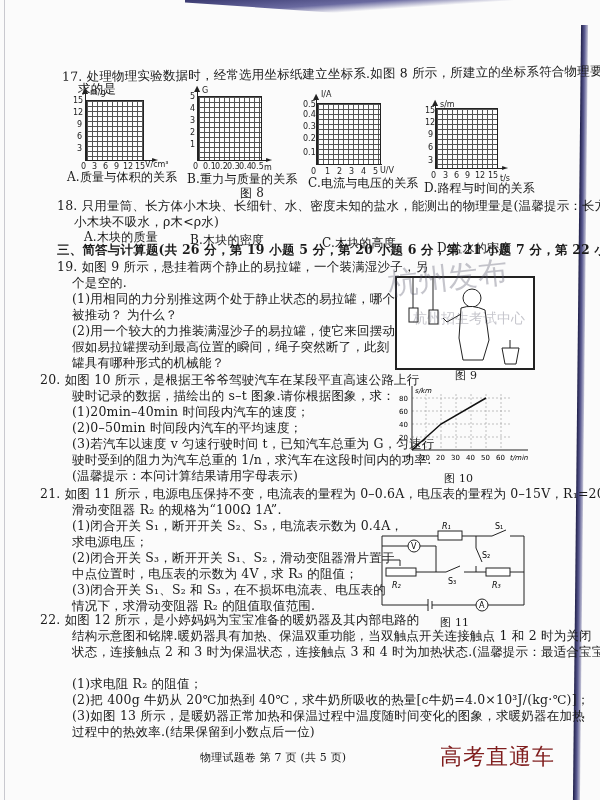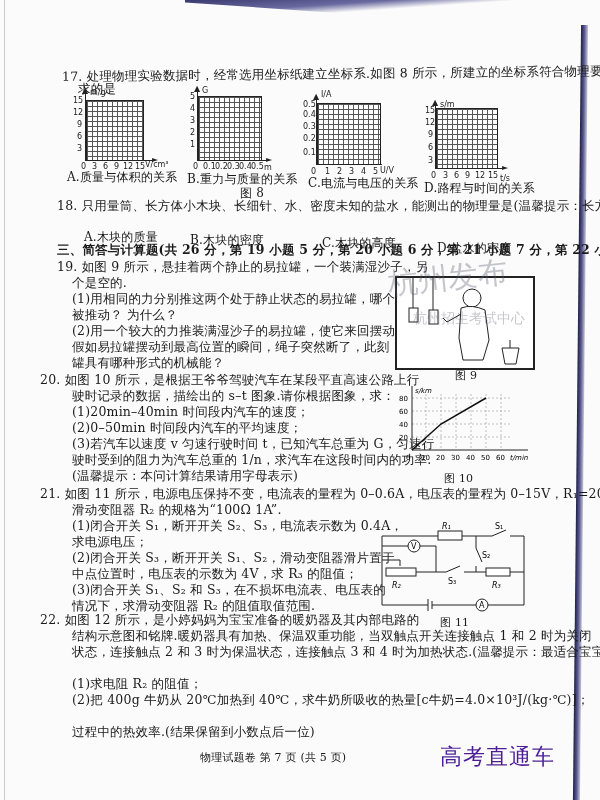--- a/index.html
+++ b/index.html
@@ -12,21 +12,21 @@
   .sm{font-size:11px;}
   .cap{font-size:12px;}
   .grid{position:absolute;border:1px solid #222;
     background-image:linear-gradient(#555 0.6px,transparent 0.6px),linear-gradient(90deg,#555 0.6px,transparent 0.6px);
     background-size:5px 5px;background-color:#fff;}
   .axis-y{position:absolute;width:1px;background:#222;}
   .axis-x{position:absolute;height:1px;background:#222;}
   .lbl{position:absolute;font-size:8px;font-family:"DejaVu Sans","Liberation Sans",sans-serif;white-space:nowrap;color:#222;}
   .fig9{position:absolute;left:395px;top:276px;width:136px;height:90px;border:2px solid #222;background:#fff;}
   .watermark{position:absolute;color:rgba(90,90,110,0.35);font-family:"DejaVu Sans","Liberation Sans",sans-serif;white-space:nowrap;}
-  .logo{position:absolute;left:440px;top:742px;font-size:22px;color:#4c1d95;font-family:"DejaVu Sans","Liberation Sans",sans-serif;letter-spacing:1px;}
+  .logo{position:absolute;left:440px;top:742px;font-size:22px;color:#7f1d1d;font-family:"DejaVu Sans","Liberation Sans",sans-serif;letter-spacing:1px;}
   svg text{font-family:"DejaVu Sans","Liberation Sans",sans-serif;}
 </style>
 </head>
 <body>
 
 <div class="page">
   <div class="left-edge"></div>
   <div class="binding-top"></div>
   <div class="binding-right"></div>
 
@@ -116,20 +116,21 @@
     <div class="lbl" style="left:443px;top:171px;">3</div>
     <div class="lbl" style="left:454px;top:171px;">6</div>
     <div class="lbl" style="left:465px;top:171px;">9</div>
     <div class="lbl" style="left:475px;top:171px;">12</div>
     <div class="lbl" style="left:488px;top:171px;">15</div>
     <div class="lbl" style="left:500px;top:174px;">t/s</div>
     <div class="t cap" style="left:424px;top:181px;">D.路程与时间的关系</div>
   </div>
 
   <div class="t" style="left:57px;top:198px;">18. 只用量筒、长方体小木块、长细针、水、密度未知的盐水，能测出的物理量是(温馨提示：长方体</div>
+  <div class="t" style="left:74px;top:214px;">小木块不吸水，ρ木&lt;ρ水)</div>
   <div class="t cap" style="left:84px;top:230px;">A.木块的质量</div>
   <div class="t cap" style="left:190px;top:233px;">B.木块的密度</div>
   <div class="t cap" style="left:322px;top:236px;">C.木块的高度</div>
   <div class="t cap" style="left:437px;top:241px;">D.盐水的密度</div>
 
   <div class="t" style="left:57px;top:242px;font-weight:bold;">三、简答与计算题(共 26 分，第 19 小题 5 分，第 20 小题 6 分，第 21 小题 7 分，第 22 小题 8 分)</div>
 
   <div class="t" style="left:57px;top:259px;">19. 如图 9 所示，悬挂着两个静止的易拉罐，一个装满湿沙子，另</div>
   <div class="t" style="left:72px;top:275px;">个是空的.</div>
   <div class="t" style="left:72px;top:291px;">(1)用相同的力分别推这两个处于静止状态的易拉罐，哪个更难</div>
@@ -249,17 +250,18 @@
       <text x="114" y="68" font-size="8" font-style="italic">R₃</text>
     </svg>
   </div>
   <div class="t sm" style="left:440px;top:615px;">图 11</div>
 
   <div class="t" style="left:40px;top:612px;">22. 如图 12 所示，是小婷妈妈为宝宝准备的暖奶器及其内部电路的</div>
   <div class="t" style="left:72px;top:628px;">结构示意图和铭牌.暖奶器具有加热、保温双重功能，当双触点开关连接触点 1 和 2 时为关闭</div>
   <div class="t" style="left:72px;top:644px;">状态，连接触点 2 和 3 时为保温状态，连接触点 3 和 4 时为加热状态.(温馨提示：最适合宝宝</div>
   <div class="t" style="left:72px;top:676px;">(1)求电阻 R₂ 的阻值；</div>
   <div class="t" style="left:72px;top:692px;">(2)把 400g 牛奶从 20℃加热到 40℃，求牛奶所吸收的热量[c牛奶=4.0×10³J/(kg·℃)]；</div>
+  <div class="t" style="left:72px;top:708px;">(3)如图 13 所示，是暖奶器正常加热和保温过程中温度随时间变化的图象，求暖奶器在加热</div>
   <div class="t" style="left:72px;top:724px;">过程中的热效率.(结果保留到小数点后一位)</div>
 
   <div class="t sm" style="left:200px;top:750px;">物理试题卷  第 7 页  (共 5 页)</div>
   <div class="logo">高考直通车</div>
 </div>
 
 </body></html>

